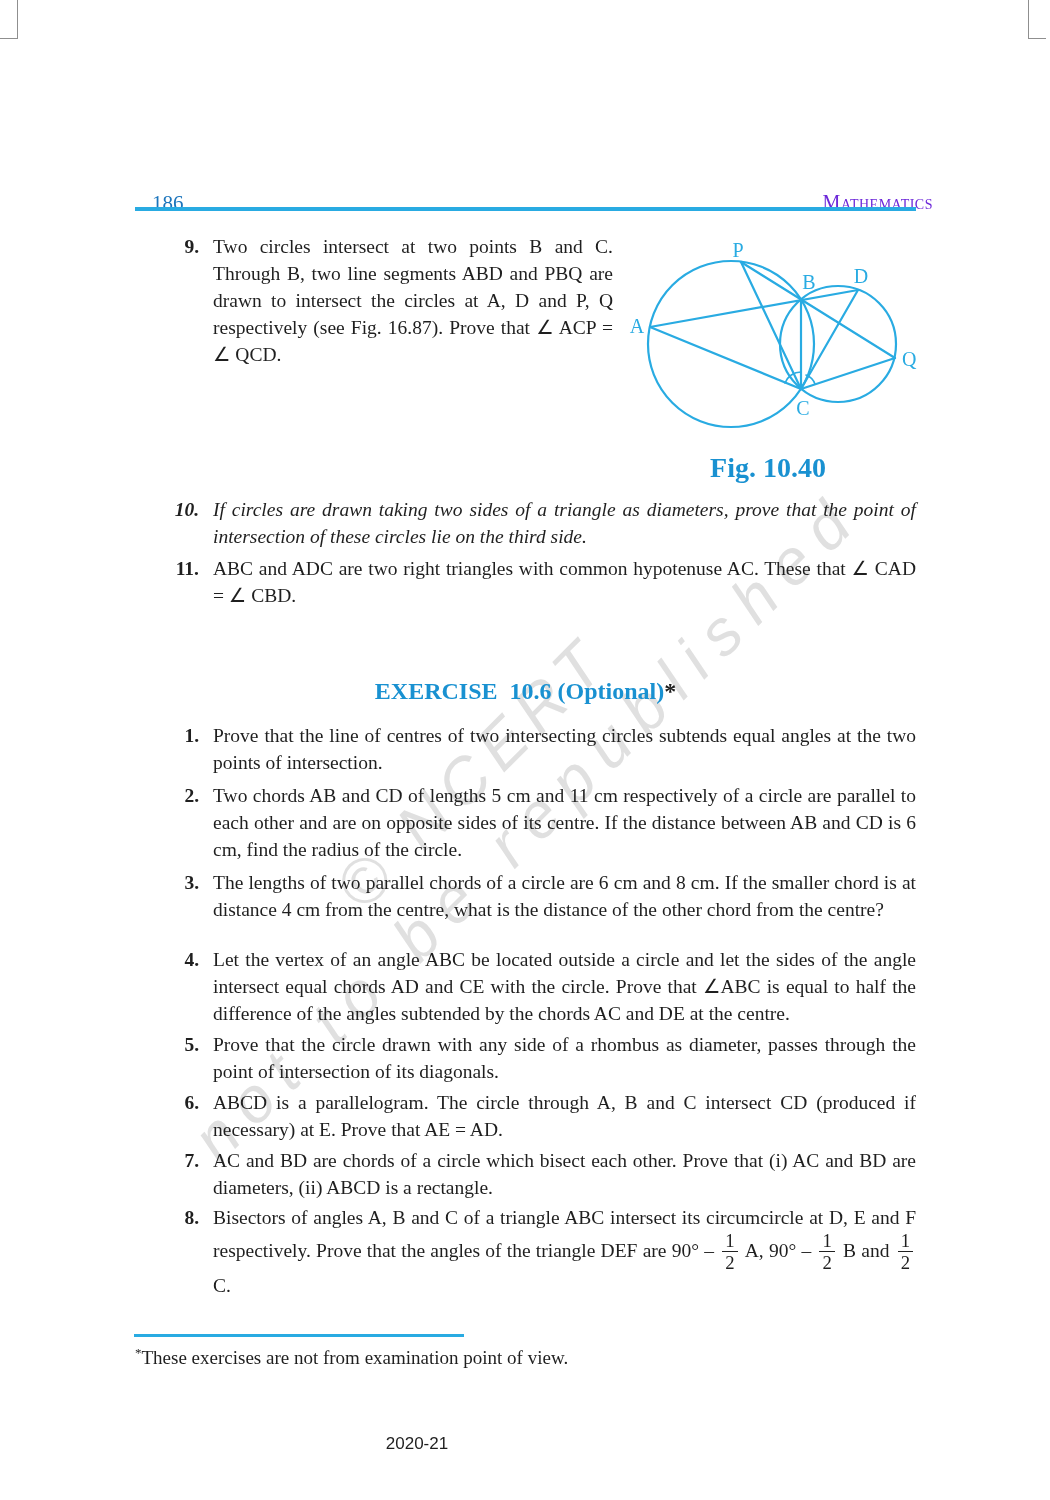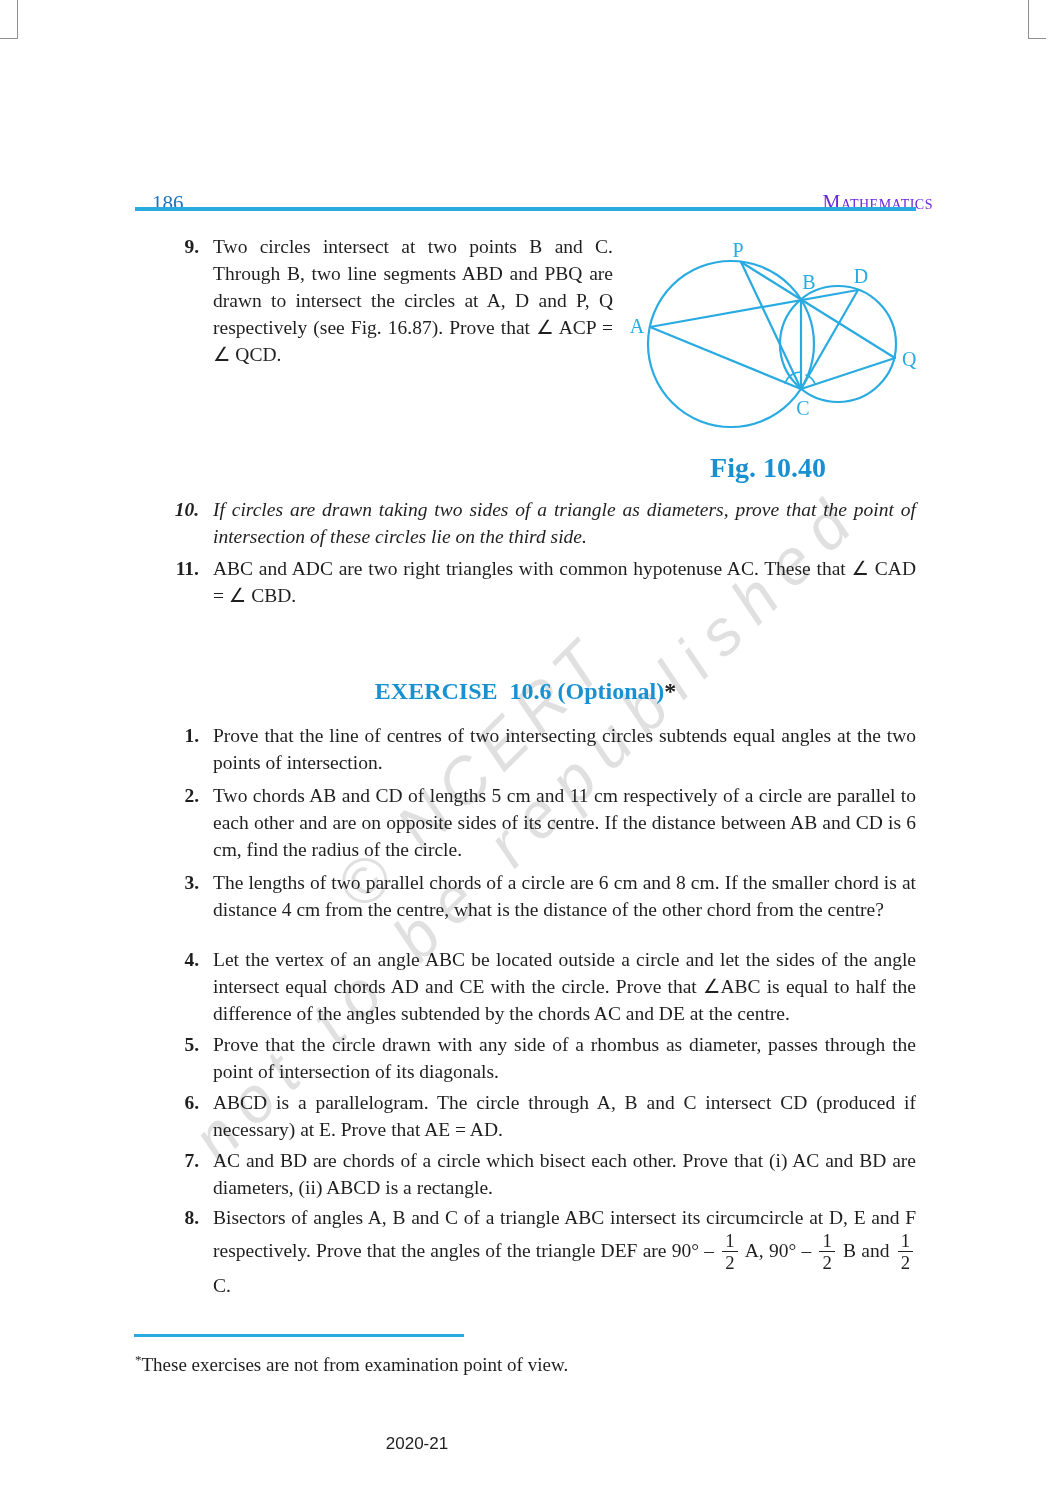--- a/index.html
+++ b/index.html
@@ -66,21 +66,21 @@
   .ex5 { top:1031px; }
   .ex6 { top:1089px; }
   .ex7 { top:1147px; }
   .ex8 { top:1204px; }
 
   .frac { display:inline-block; vertical-align:-0.62em; text-align:center; line-height:1.02; font-size:0.96em; margin:0 3px; }
   .frac .num { display:block; padding:0 3px 1px 3px; }
   .frac .den { display:block; border-top:1.6px solid #222; padding:1px 3px 0 3px; }
 
   .footnote-rule { left:134px; top:1334px; width:330px; height:3px; background:#29ABE2; }
-  .footnote { left:135px; top:1342px; width:640px; font-size:19px; line-height:36px; }
+  .footnote { left:135px; top:1342px; width:640px; font-size:19px; line-height:21px; }
   .footnote sup { font-size:13px; }
 
   .footer { left:0; top:1434px; width:834px; text-align:center; font-family:"Liberation Sans", sans-serif; font-size:17px; color:#1f1f1f; }
 </style>
 </head>
 <body>
 
 <div class="page">
 
   <div class="watermark">

